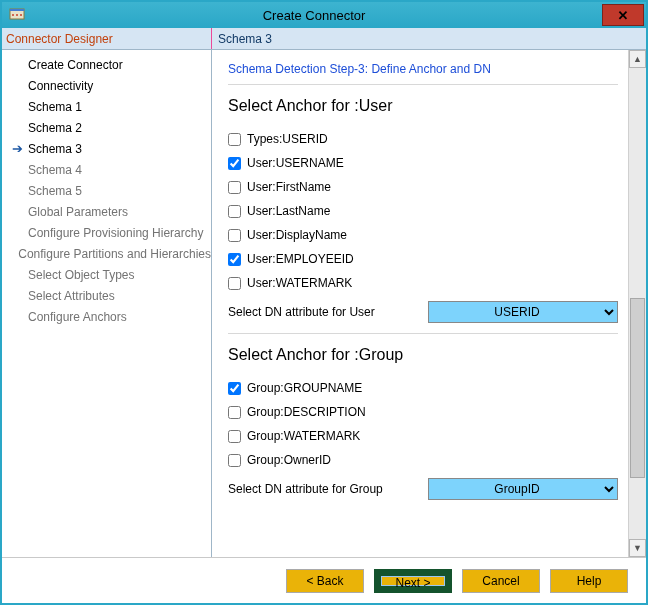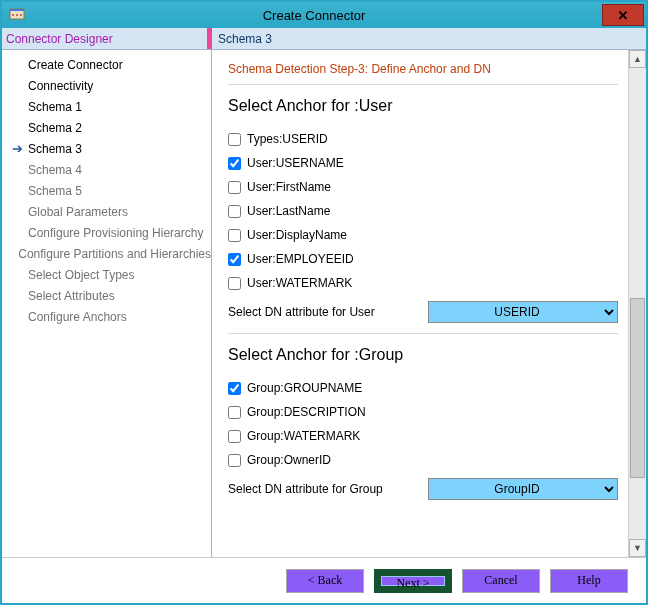--- a/index.html
+++ b/index.html
@@ -54,22 +54,22 @@
   .body-header {
     display: flex;
     height: 22px;
     background: #d6e5f3;
     border-bottom: 1px solid #9fb6c8;
   }
   .body-header .left {
     width: 210px;
     padding-left: 4px;
     display: flex; align-items: center;
-    color: #a21caf;
-    border-right: 5px solid #ec4899;
+    color: #c2410c;
+    border-right: 1px solid #ec4899;
   }
   .body-header .right {
     flex: 1;
     padding-left: 6px;
     display: flex; align-items: center;
     color: #123a66;
   }
   .body-main {
     display: flex;
     flex: 1;
@@ -104,21 +104,21 @@
     min-height: 0;
   }
   .content {
     flex: 1;
     padding: 12px 10px 8px 16px;
     overflow: hidden;
     position: relative;
   }
   .section-title {
     font-size: 12px;
-    color: #c2410c;
+    color: #1d4ed8;
     margin-bottom: 8px;
   }
   hr.sep {
     border: none;
     border-top: 1px solid #d8d8d8;
     margin: 6px 0 12px 0;
   }
   .subhead {
     margin: 8px 0 12px 0;
     font-size: 16px;
@@ -183,23 +183,23 @@
     align-items: center;
     justify-content: flex-end;
     padding-right: 18px;
     gap: 10px;
     background: #fff;
   }
   .btn {
     height: 24px;
     min-width: 78px;
     padding: 0 10px;
-    background: #8b5cf6;
+    background: #eab308;
     border: 1px solid #a9a9a9;
-    font-family: Liberation Serif, serif;
+    font-family: Liberation Sans, sans-serif;
     font-size: 12px;
     cursor: pointer;
   }
   .btn.default {
     border: 7px solid #14532d;
     box-shadow: inset 0 0 0 1px #9cc7f2;
   }
 </style>
 </head>
 <body>

